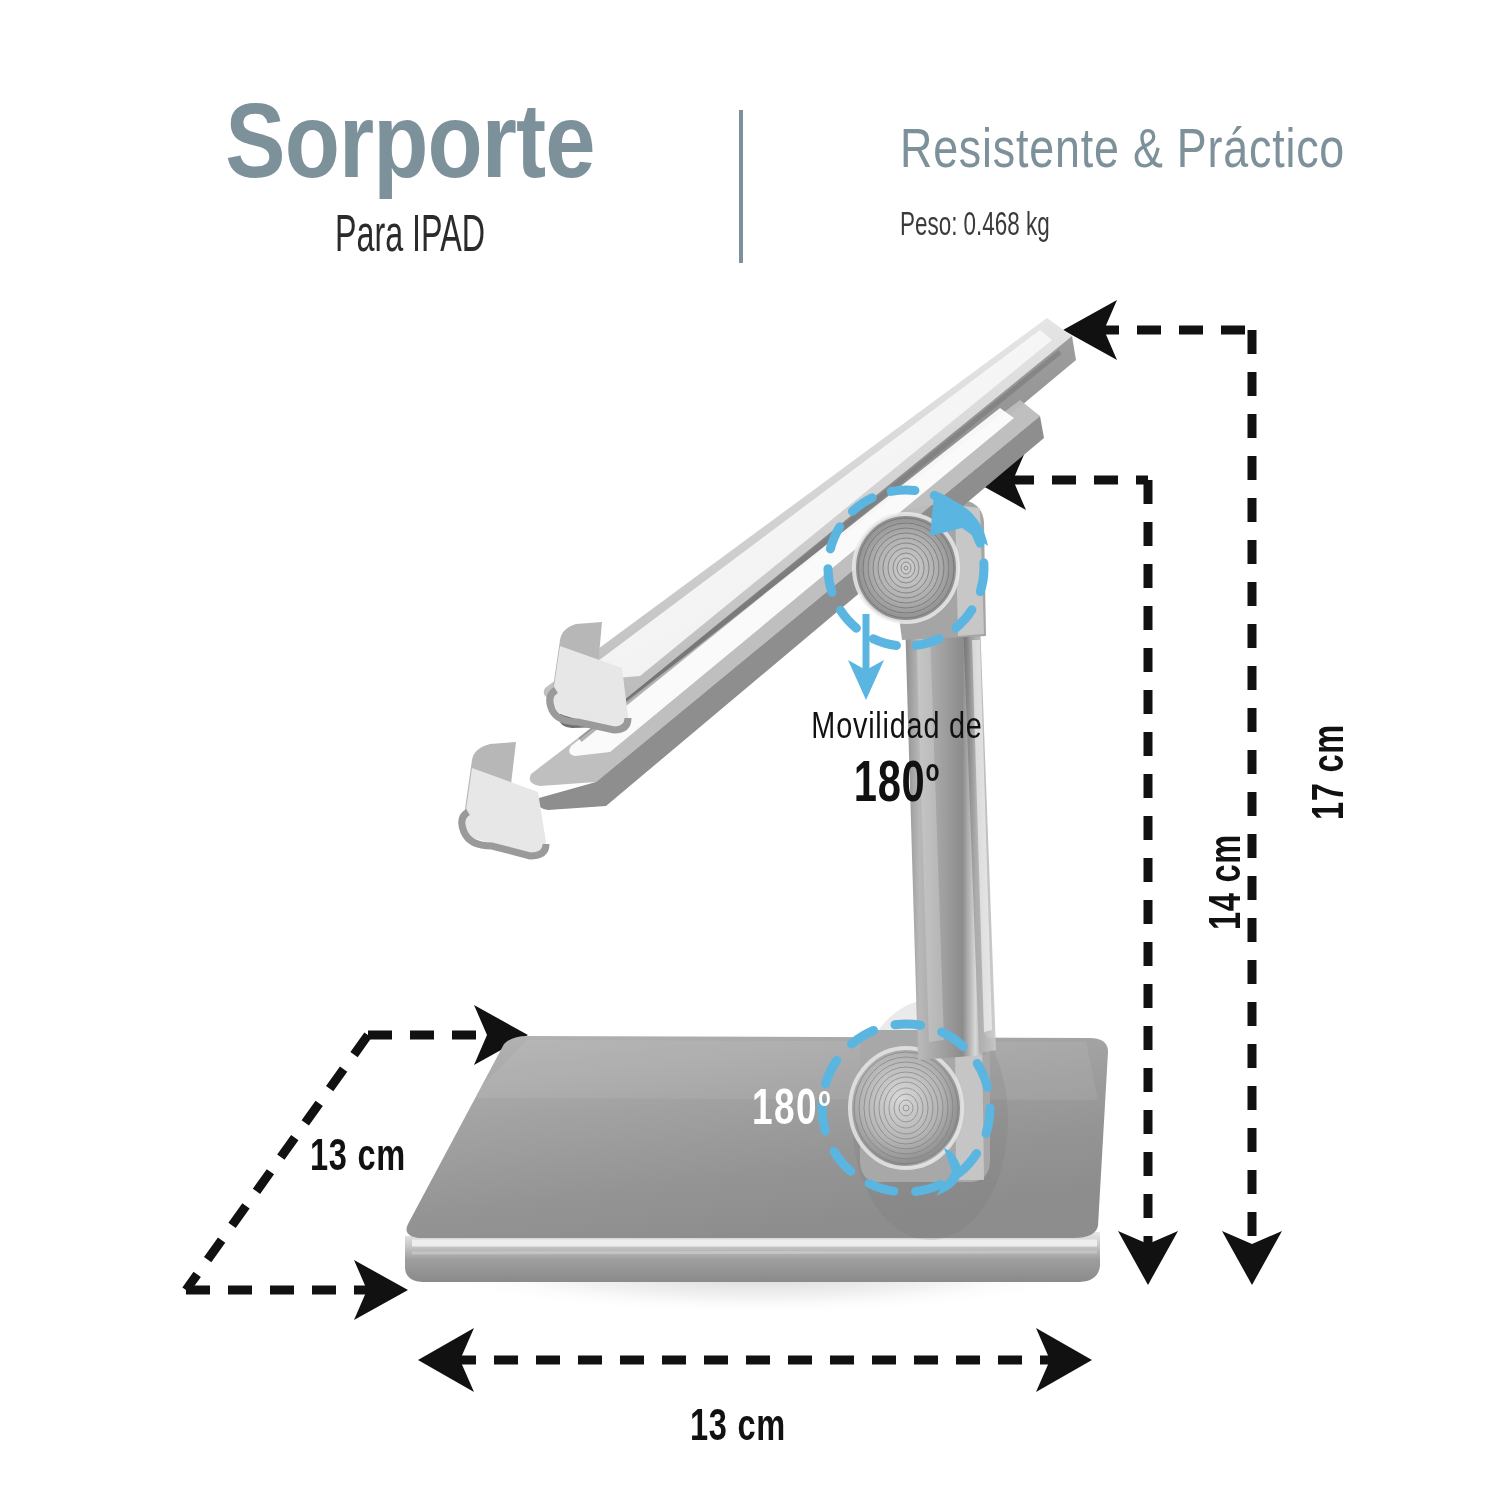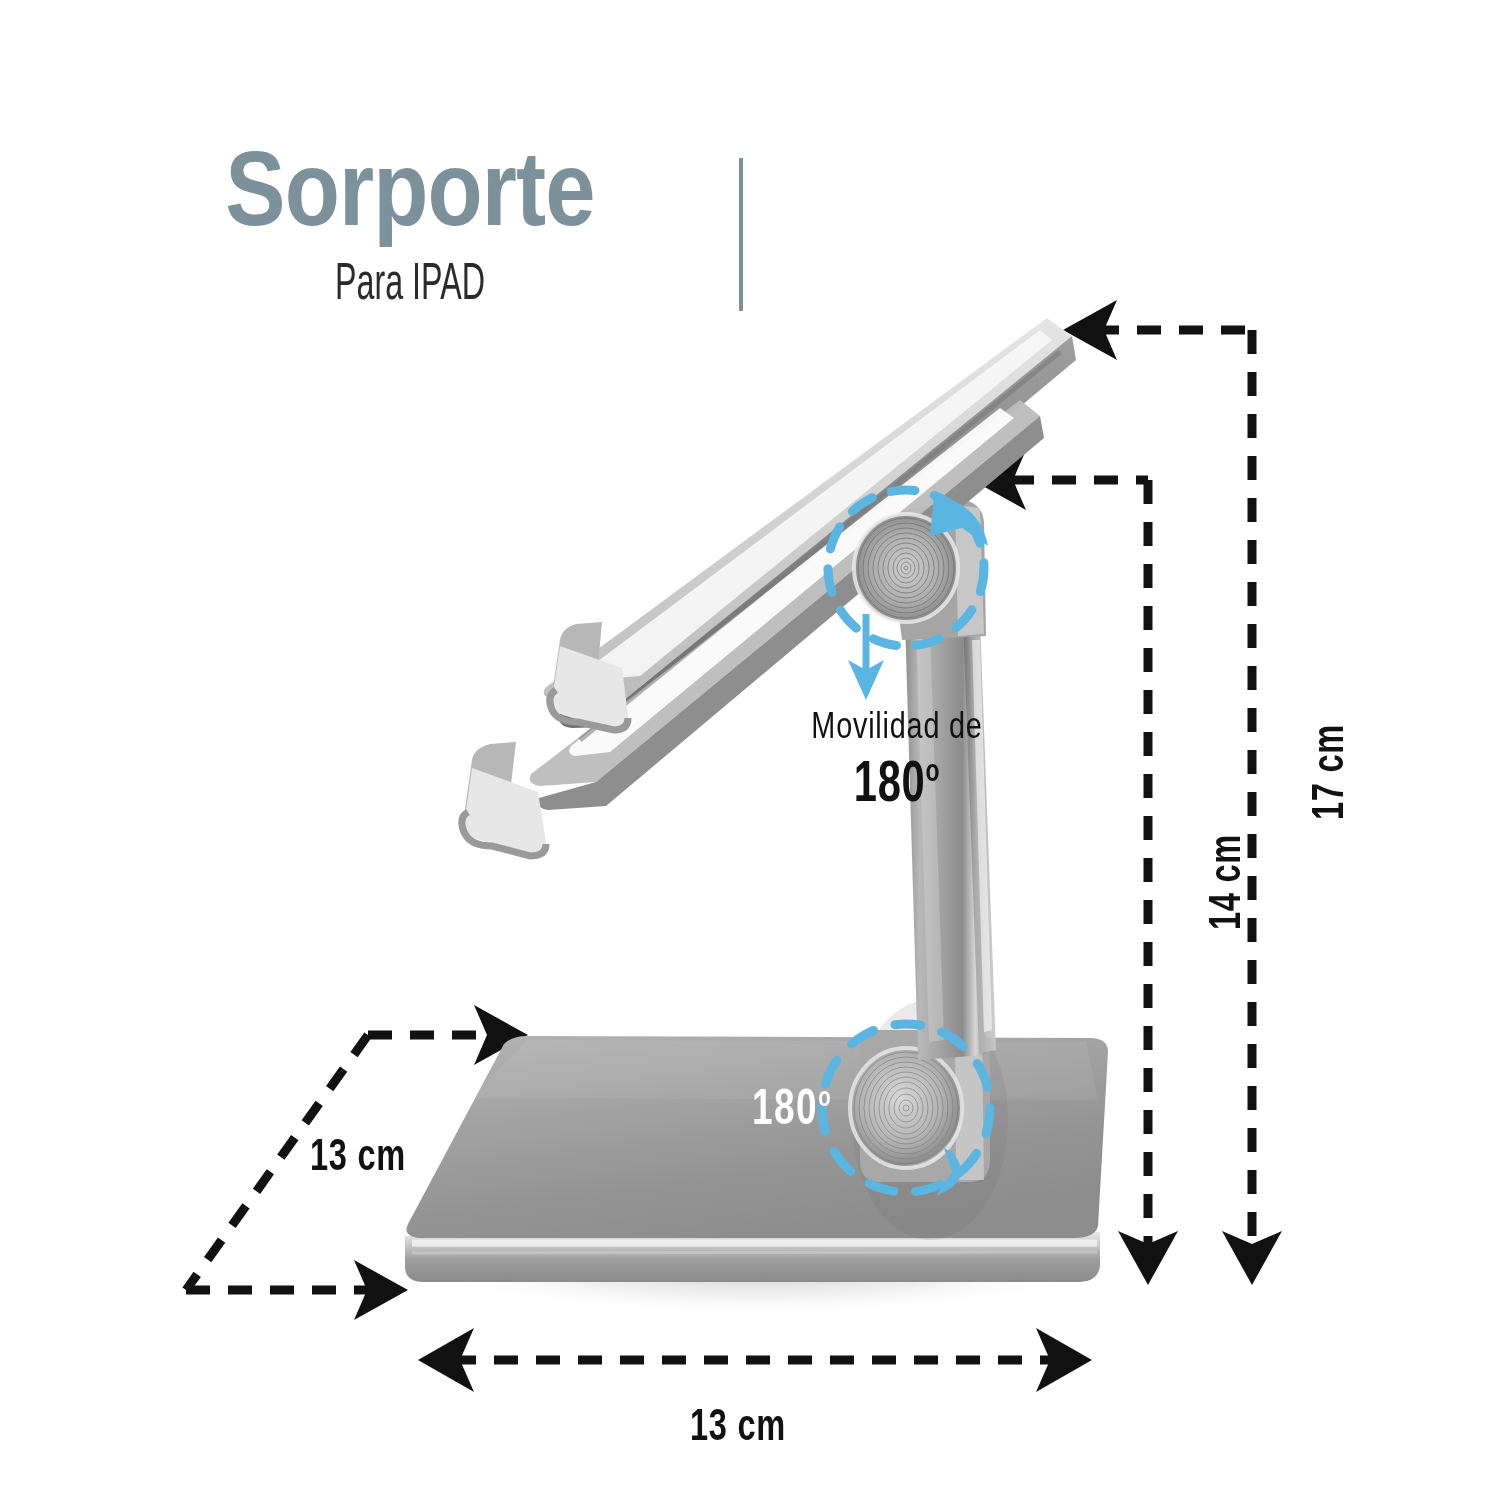--- a/index.html
+++ b/index.html
@@ -15,21 +15,21 @@
     width: 1500px;
     height: 1500px;
     background: #ffffff;
     overflow: hidden;
   }
 
   
   .header {
     position: absolute;
     left: 0; top: 0;
-    width: 1493px; height: 300px; margin-top: 48px;
+    width: 1493px; height: 300px;
   }
   .title-block {
     position: absolute;
     left: 120px; top: 88px;
     width: 580px;
     text-align: center;
   }
   .main-title {
     font-family: "Liberation Sans Narrow", "Liberation Sans", sans-serif;
     font-size: 105px;
@@ -149,20 +149,24 @@
 <body>
 
 <div id="page">
 
   <div class="header">
     <div class="title-block">
       <div class="main-title">Sorporte</div>
       <div class="sub-title">Para IPAD</div>
     </div>
     <div class="header-divider"></div>
+    <div class="right-block">
+      <div class="tagline">Resistente &amp; Práctico</div>
+      <div class="weight">Peso: 0.468 kg</div>
+    </div>
   </div>
 
   <div class="stage">
     <svg width="1500" height="1500" viewBox="0 0 1500 1500">
       <defs>
 
         <linearGradient id="baseTop" x1="0" y1="0" x2="0.45" y2="1">
           <stop offset="0%" stop-color="#b4b4b4"></stop>
           <stop offset="38%" stop-color="#a3a3a3"></stop>
           <stop offset="75%" stop-color="#949494"></stop>

